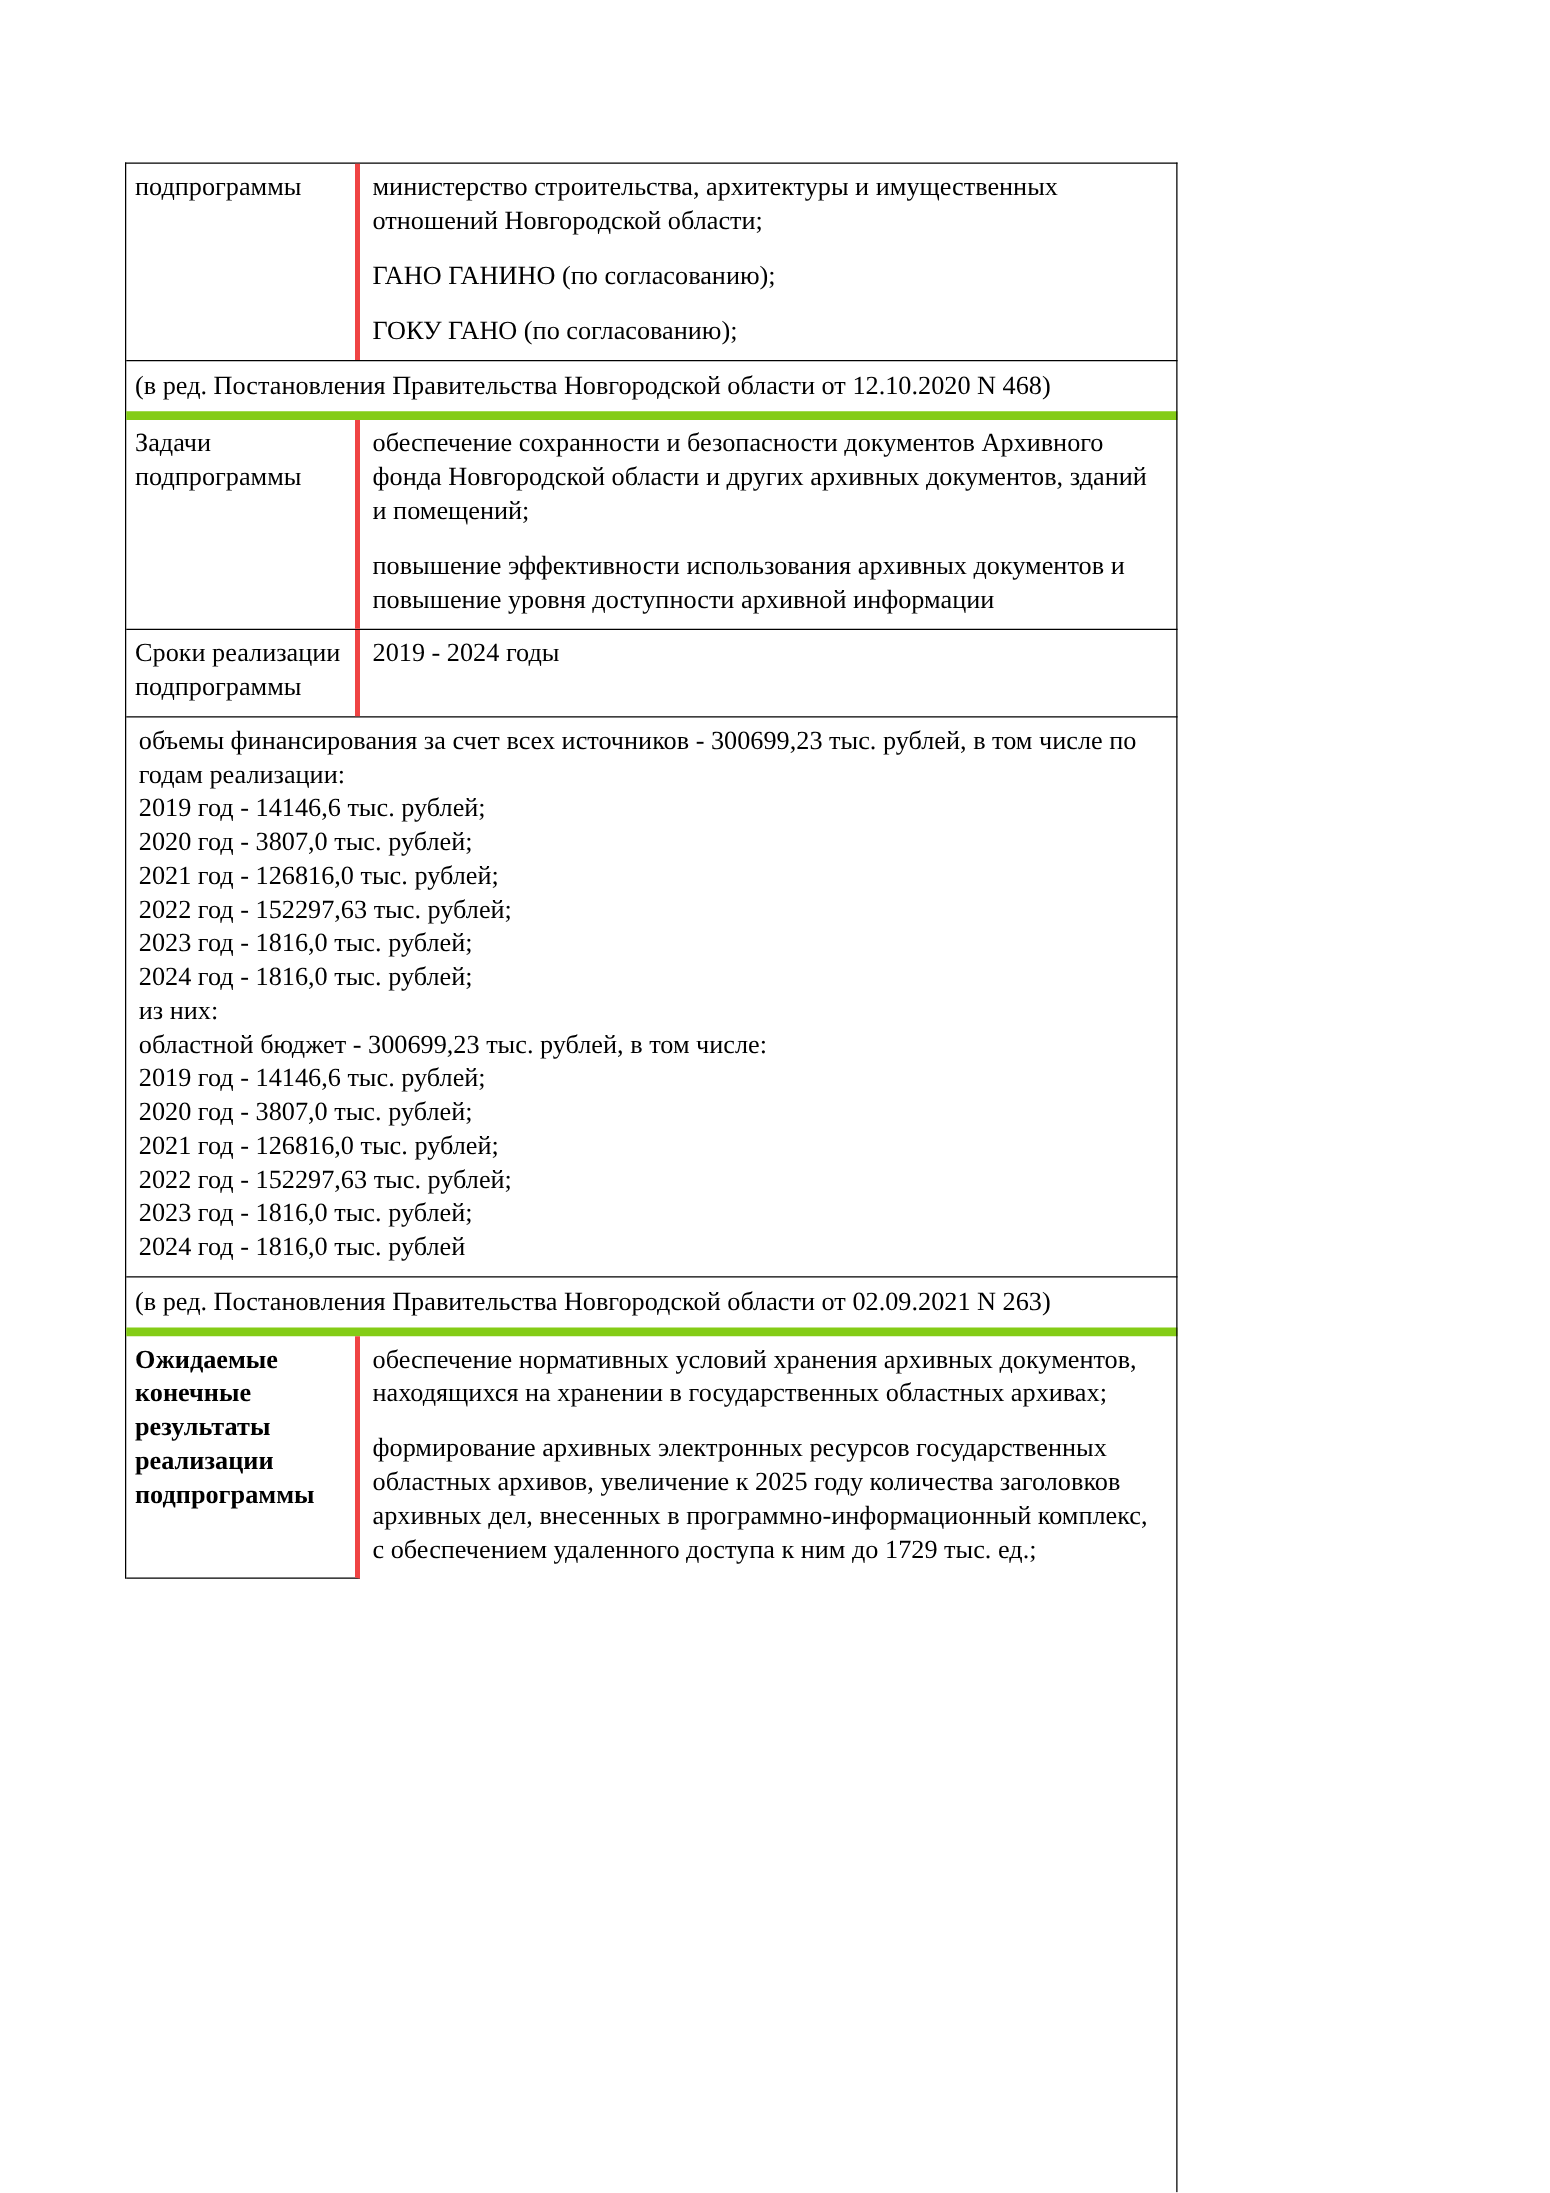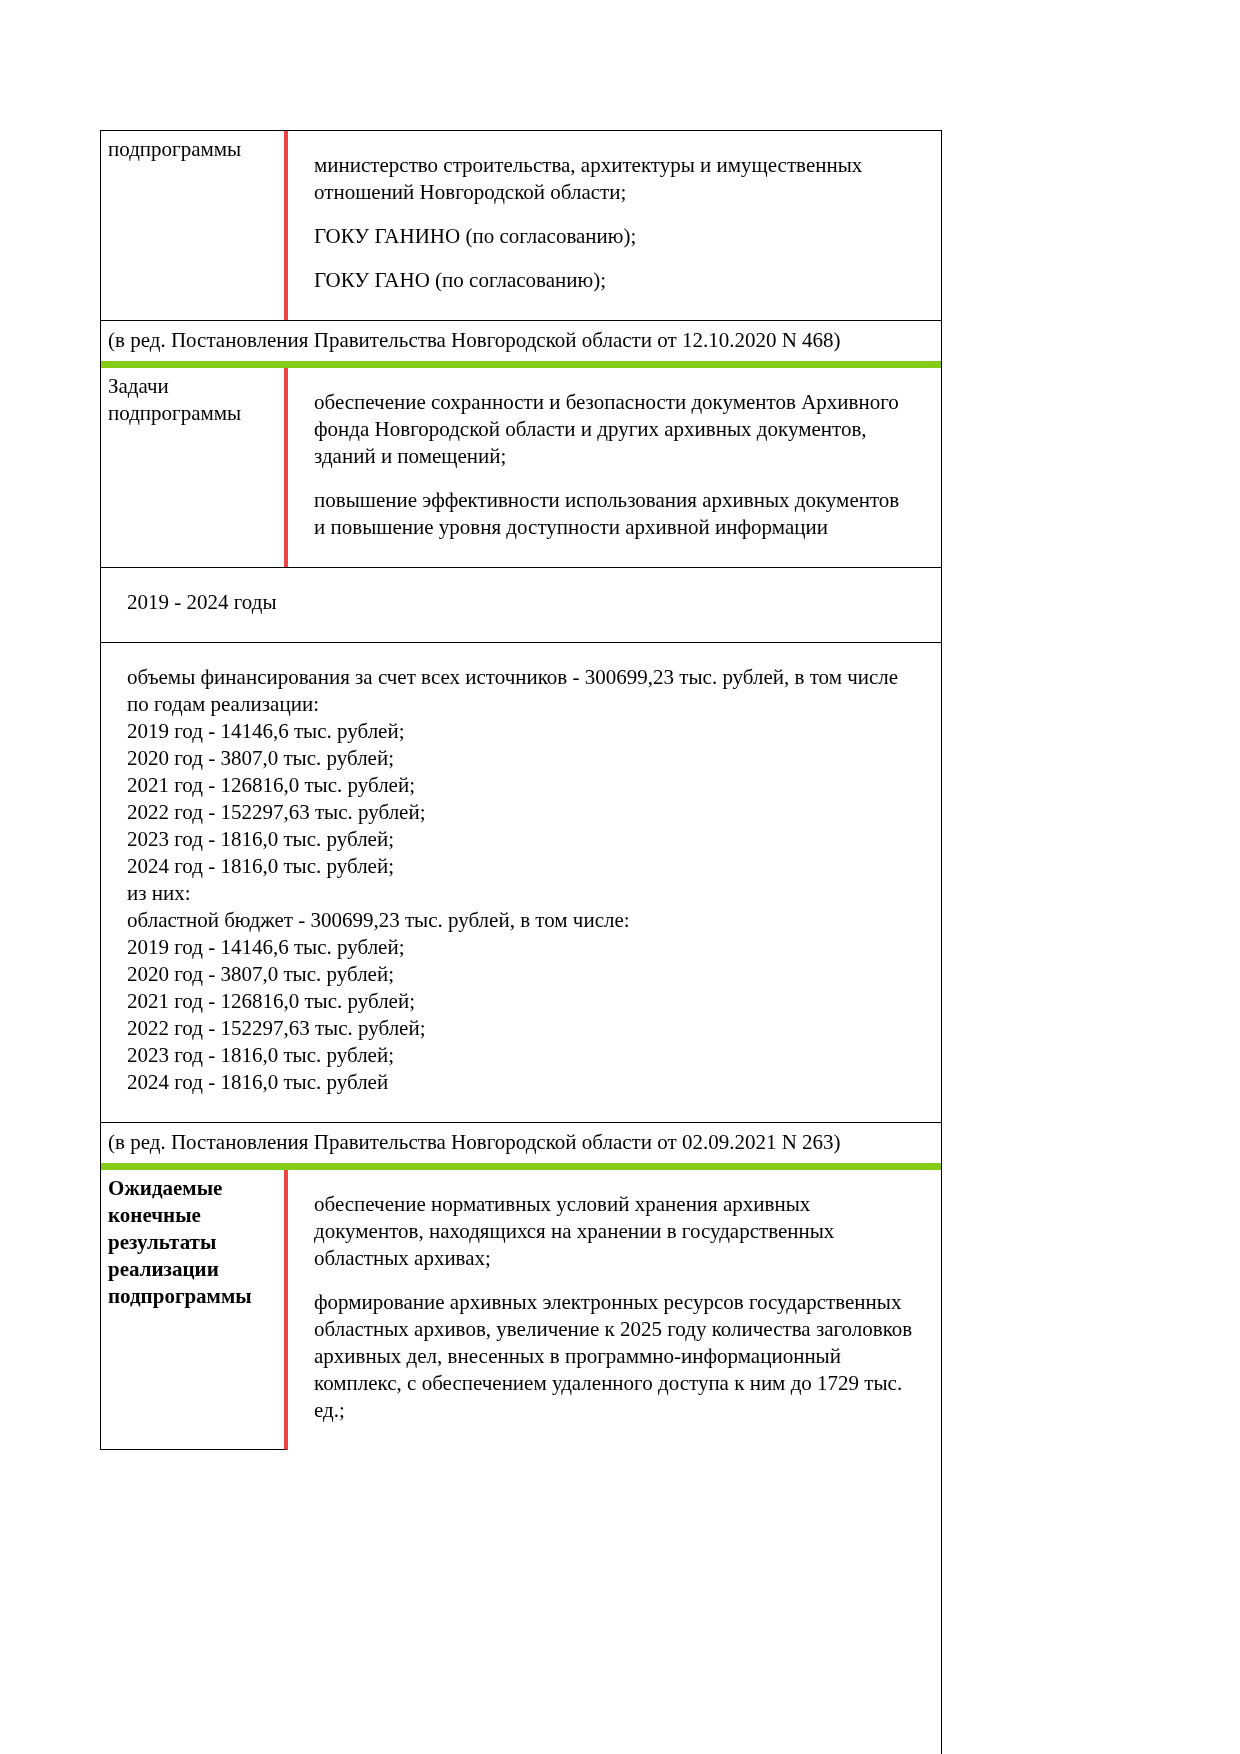--- a/index.html
+++ b/index.html
@@ -41,21 +41,21 @@
     border-right: 4px solid #ef4444;
     padding: 5px 8px 10px 7px;
   }
   .row.last .cell.label { border-bottom: 1px solid #000; font-weight: bold; }
   .cell.content {
     flex: 1 1 auto;
     min-width: 0;
     padding: 5px 12px 10px 10px;
   }
   .para {
-    margin: 16px;
+    margin: 0;
     white-space: pre-line;
   }
   .para + .para { margin-top: 17px; }
   .row.amendment {
     border-bottom: 7px solid #84cc16;
     padding: 6px 10px 7px 7px;
     white-space: pre-line;
     font-family: Liberation Serif, serif;
   }
   .right-line {
@@ -71,36 +71,37 @@
 <body>
 
 <div class="page">
 
   <div class="doc-table">
 
     <div class="row pair">
       <div class="cell label">подпрограммы</div>
       <div class="cell content">
         <p class="para">министерство строительства, архитектуры и имущественных отношений Новгородской области;</p>
-        <p class="para">ГОКУ ГАНИНО (по согласованию);</p>
+        <p class="para">ГАНО ГАНИНО (по согласованию);</p>
         <p class="para">ГОКУ ГАНО (по согласованию);</p>
       </div>
     </div>
 
     <div class="row amendment">(в ред. Постановления Правительства Новгородской области от 12.10.2020 N 468)</div>
 
     <div class="row pair">
       <div class="cell label">Задачи подпрограммы</div>
       <div class="cell content">
         <p class="para">обеспечение сохранности и безопасности документов Архивного фонда Новгородской области и других архивных документов, зданий и помещений;</p>
         <p class="para">повышение эффективности использования архивных документов и повышение уровня доступности архивной информации</p>
       </div>
     </div>
 
     <div class="row pair">
+      <div class="cell label">Сроки реализации подпрограммы</div>
       <div class="cell content">
         <p class="para">2019 - 2024 годы</p>
       </div>
     </div>
 
     <div class="row pair">
       <div class="cell content">
         <p class="para">объемы финансирования за счет всех источников - 300699,23 тыс. рублей, в том числе по годам реализации:
 2019 год - 14146,6 тыс. рублей;
 2020 год - 3807,0 тыс. рублей;

